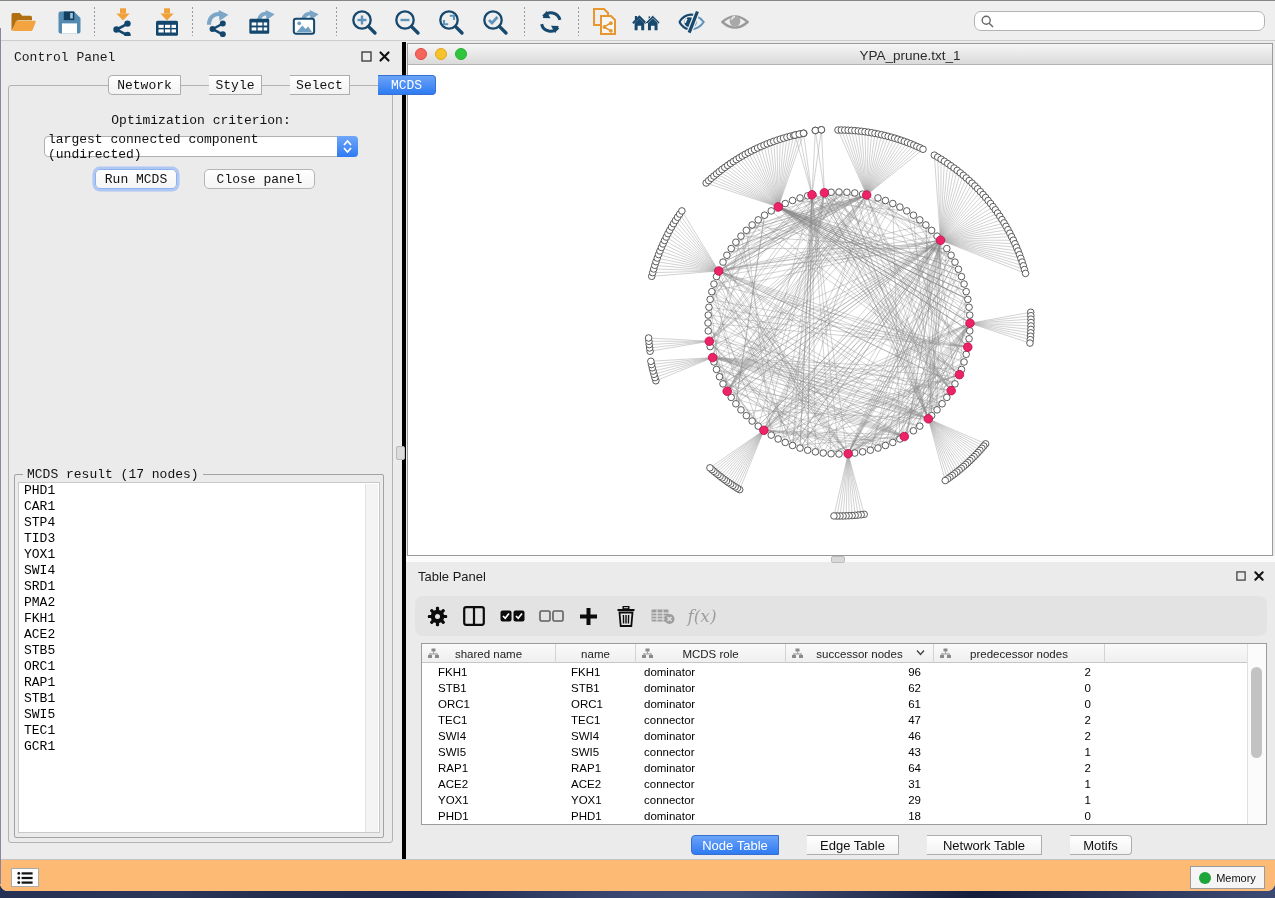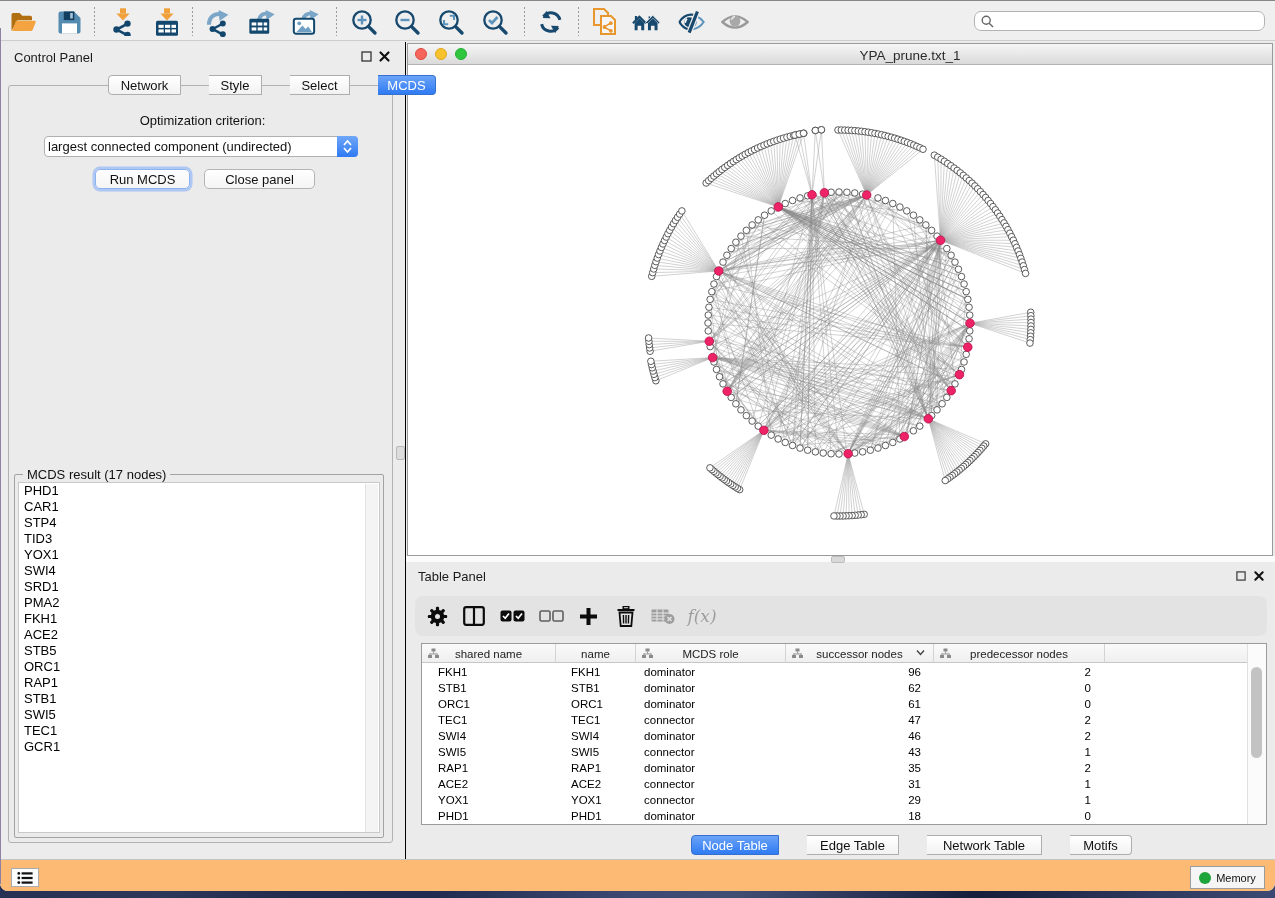--- a/index.html
+++ b/index.html
@@ -39,21 +39,21 @@
   .searchbox {
     position:absolute; left:974px; top:10px; width:291px; height:20px;
     background:#fff; border:1px solid #b3b3b3; border-radius:7px;
     display:flex; align-items:center; padding-left:6px;
   }
   .searchbox input { border:none; outline:none; flex:1; font-size:12px; background:transparent; margin-left:4px; height:16px;}
 
   
   .control-panel {
     position:absolute; left:0; top:42px; width:406px; height:817px;
-    background:#ececec; border-right:1px solid #000000;
+    background:#ececec; border-right:4px solid #000000;font-family:Liberation Mono, monospace;
   }
   .cp-title { position:absolute; left:14px; top:8px; font-size:13px; color:#1a1a1a; }
   .cp-float { position:absolute; left:361px; top:9px; width:11px; height:11px; }
   .cp-close { position:absolute; left:378px; top:8px; width:13px; height:13px; }
   .cp-content {
     position:absolute; left:8px; top:43px; width:385px; height:758px;
     background:#ebebeb; border:1px solid #b2b2b2; border-radius:3px;
   }
   .cp-tabs {
     position:absolute; left:80px; top:33px; height:20px; display:flex; z-index:3;
@@ -82,21 +82,21 @@
     position:absolute; right:-1px; top:-1px; width:21px; height:21px;
     background:linear-gradient(#70a7f9,#2e7af2);
     border-radius:0 4px 4px 0;
     display:flex; flex-direction:column; align-items:center; justify-content:center; gap:1px;
   }
   .btn {
     position:absolute; height:20px; background:linear-gradient(#ffffff,#f4f4f4);
     border:1px solid #b5b5b5; border-radius:5px;
     font-size:13px; color:#111; display:flex; align-items:center; justify-content:center;
   }
-  .btn-run { left:95px; top:127px; width:95px; box-shadow:0 0 0 2.5px rgba(125,170,250,.55); border-color:#8cb2f0;}
+  .btn-run { left:95px; top:127px; width:82px; box-shadow:0 0 0 2.5px rgba(125,170,250,.55); border-color:#8cb2f0;}
   .btn-closepanel { left:204px; top:127px; width:111px; }
   .fieldset {
     position:absolute; left:14px; top:432px; width:370px; height:364px;
     border:1px solid #a3a3a3; border-radius:2px;
   }
   .fieldset-legend {
     position:absolute; left:8px; top:-8px; background:#ebebeb; padding:0 4px;
     font-size:13px; color:#111;
   }
   .mcds-list {
@@ -1479,21 +1479,21 @@
             <div class="td" style="width: 134px; text-align: left; padding-left: 16px;">SWI5</div>
             <div class="td" style="width: 80px; text-align: left; padding-left: 15px;">SWI5</div>
             <div class="td" style="width: 150px; text-align: left; padding-left: 8px;">connector</div>
             <div class="td" style="width: 148px; text-align: right; padding-right: 13px;">43</div>
             <div class="td" style="width: 171px; text-align: right; padding-right: 14px;">1</div>
           </div>
           <div class="tr">
             <div class="td" style="width: 134px; text-align: left; padding-left: 16px;">RAP1</div>
             <div class="td" style="width: 80px; text-align: left; padding-left: 15px;">RAP1</div>
             <div class="td" style="width: 150px; text-align: left; padding-left: 8px;">dominator</div>
-            <div class="td" style="width: 148px; text-align: right; padding-right: 13px;">35</div>
+            <div class="td" style="width: 148px; text-align: right; padding-right: 13px;">64</div>
             <div class="td" style="width: 171px; text-align: right; padding-right: 14px;">2</div>
           </div>
           <div class="tr">
             <div class="td" style="width: 134px; text-align: left; padding-left: 16px;">ACE2</div>
             <div class="td" style="width: 80px; text-align: left; padding-left: 15px;">ACE2</div>
             <div class="td" style="width: 150px; text-align: left; padding-left: 8px;">connector</div>
             <div class="td" style="width: 148px; text-align: right; padding-right: 13px;">31</div>
             <div class="td" style="width: 171px; text-align: right; padding-right: 14px;">1</div>
           </div>
           <div class="tr">

